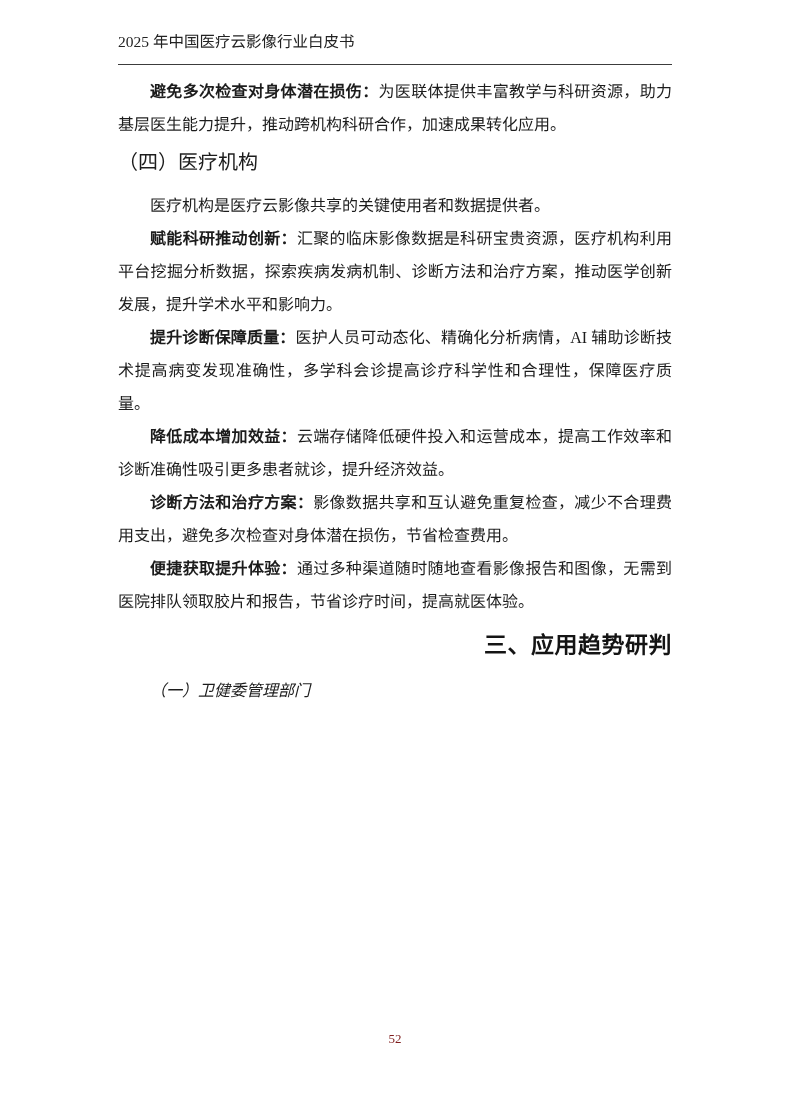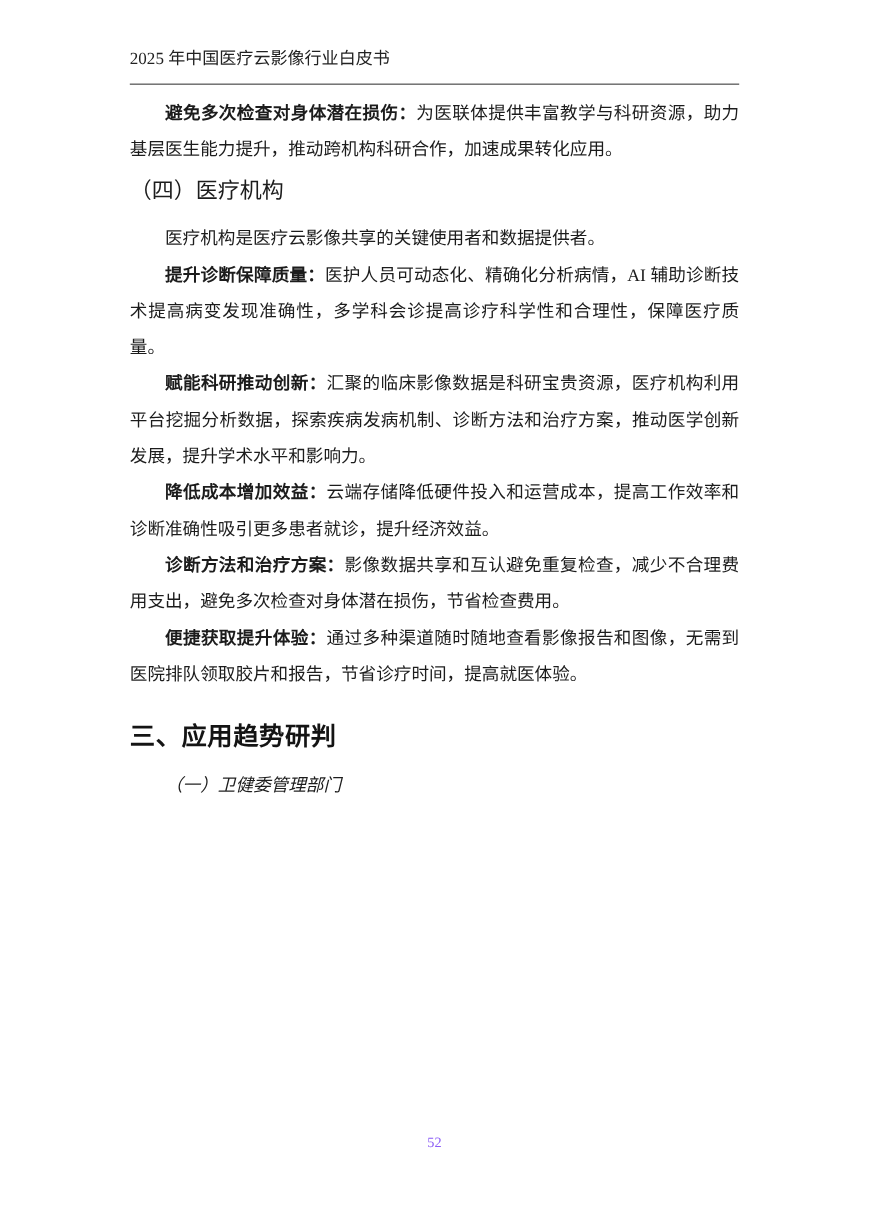--- a/index.html
+++ b/index.html
@@ -13,21 +13,21 @@
     height: 1117px;
     margin: 0 auto;
     background: #ffffff;
     box-sizing: border-box;
     padding: 0 118px;
     font-family: "Liberation Serif", "DejaVu Serif", serif;
     color: #1c1c1c;
     overflow: hidden;
   }
   .doc-header {
-    padding-top: 44px;
+    padding-top: 32px;
     padding-bottom: 12px;
     border-bottom: 1px solid #3c3c3c;
     font-size: 15.5px;
     line-height: 20px;
     color: #222222;
   }
   .doc-body {
     margin-top: 10px;
     font-size: 16px;
     line-height: 33px;
@@ -50,43 +50,43 @@
     line-height: 34px;
     margin: 4px 0 10px 0;
     text-indent: 0;
     text-align: left;
   }
   .h-chapter {
     font-family: "Liberation Sans", "DejaVu Sans", sans-serif;
     font-size: 23px;
     font-weight: 700;
     line-height: 38px;
-    margin: 20px 0 10px 0;
+    margin: 8px 0 10px 0;
     text-indent: 0;
-    text-align: left;
+    text-align: right;
     letter-spacing: 0.5px;
     color: #141414;
   }
   .h-minor {
     margin: 0;
     text-indent: 2em;
     font-size: 16px;
     line-height: 33px;
     font-weight: 400;
     text-align: left;
     font-style: italic;
   }
   .page-number {
     position: absolute;
     bottom: 70px;
     left: 0;
     width: 100%;
     text-align: center;
     font-size: 13px;
-    color: #8b5cf6;
+    color: #7f1d1d;
   }
 </style>
 </head>
 <body>
 
 <div class="page">
 
   <div class="doc-header">
     <span>2025 年中国医疗云影像行业白皮书</span>
   </div>
@@ -94,23 +94,23 @@
   <div class="doc-body">
 
 
     <p class="para"><span class="lead">避免多次检查对身体潜在损伤：</span><span>为医联体提供丰富教学与科研资源，助力基层医生能力提升，推动跨机构科研合作，加速成果转化应用。</span></p>
 
     <div class="h-sub">（四）医疗机构</div>
 
     <p class="para"><span>医疗机构是医疗云影像共享的关键使用者和数据提供者。</span></p>
 
 
+    <p class="para"><span class="lead">赋能科研推动创新：</span><span>汇聚的临床影像数据是科研宝贵资源，医疗机构利用平台挖掘分析数据，探索疾病发病机制、诊断方法和治疗方案，推动医学创新发展，提升学术水平和影响力。</span></p>
+
     <p class="para"><span class="lead">提升诊断保障质量：</span><span>医护人员可动态化、精确化分析病情，AI 辅助诊断技术提高病变发现准确性，多学科会诊提高诊疗科学性和合理性，保障医疗质量。</span></p>
-
-    <p class="para"><span class="lead">赋能科研推动创新：</span><span>汇聚的临床影像数据是科研宝贵资源，医疗机构利用平台挖掘分析数据，探索疾病发病机制、诊断方法和治疗方案，推动医学创新发展，提升学术水平和影响力。</span></p>
 
     <p class="para"><span class="lead">降低成本增加效益：</span><span>云端存储降低硬件投入和运营成本，提高工作效率和诊断准确性吸引更多患者就诊，提升经济效益。</span></p>
 
 
     <p class="para"><span class="lead">诊断方法和治疗方案：</span><span>影像数据共享和互认避免重复检查，减少不合理费用支出，避免多次检查对身体潜在损伤，节省检查费用。</span></p>
 
     <p class="para"><span class="lead">便捷获取提升体验：</span><span>通过多种渠道随时随地查看影像报告和图像，无需到医院排队领取胶片和报告，节省诊疗时间，提高就医体验。</span></p>
 
     <div class="h-chapter">三、应用趋势研判</div>
 

